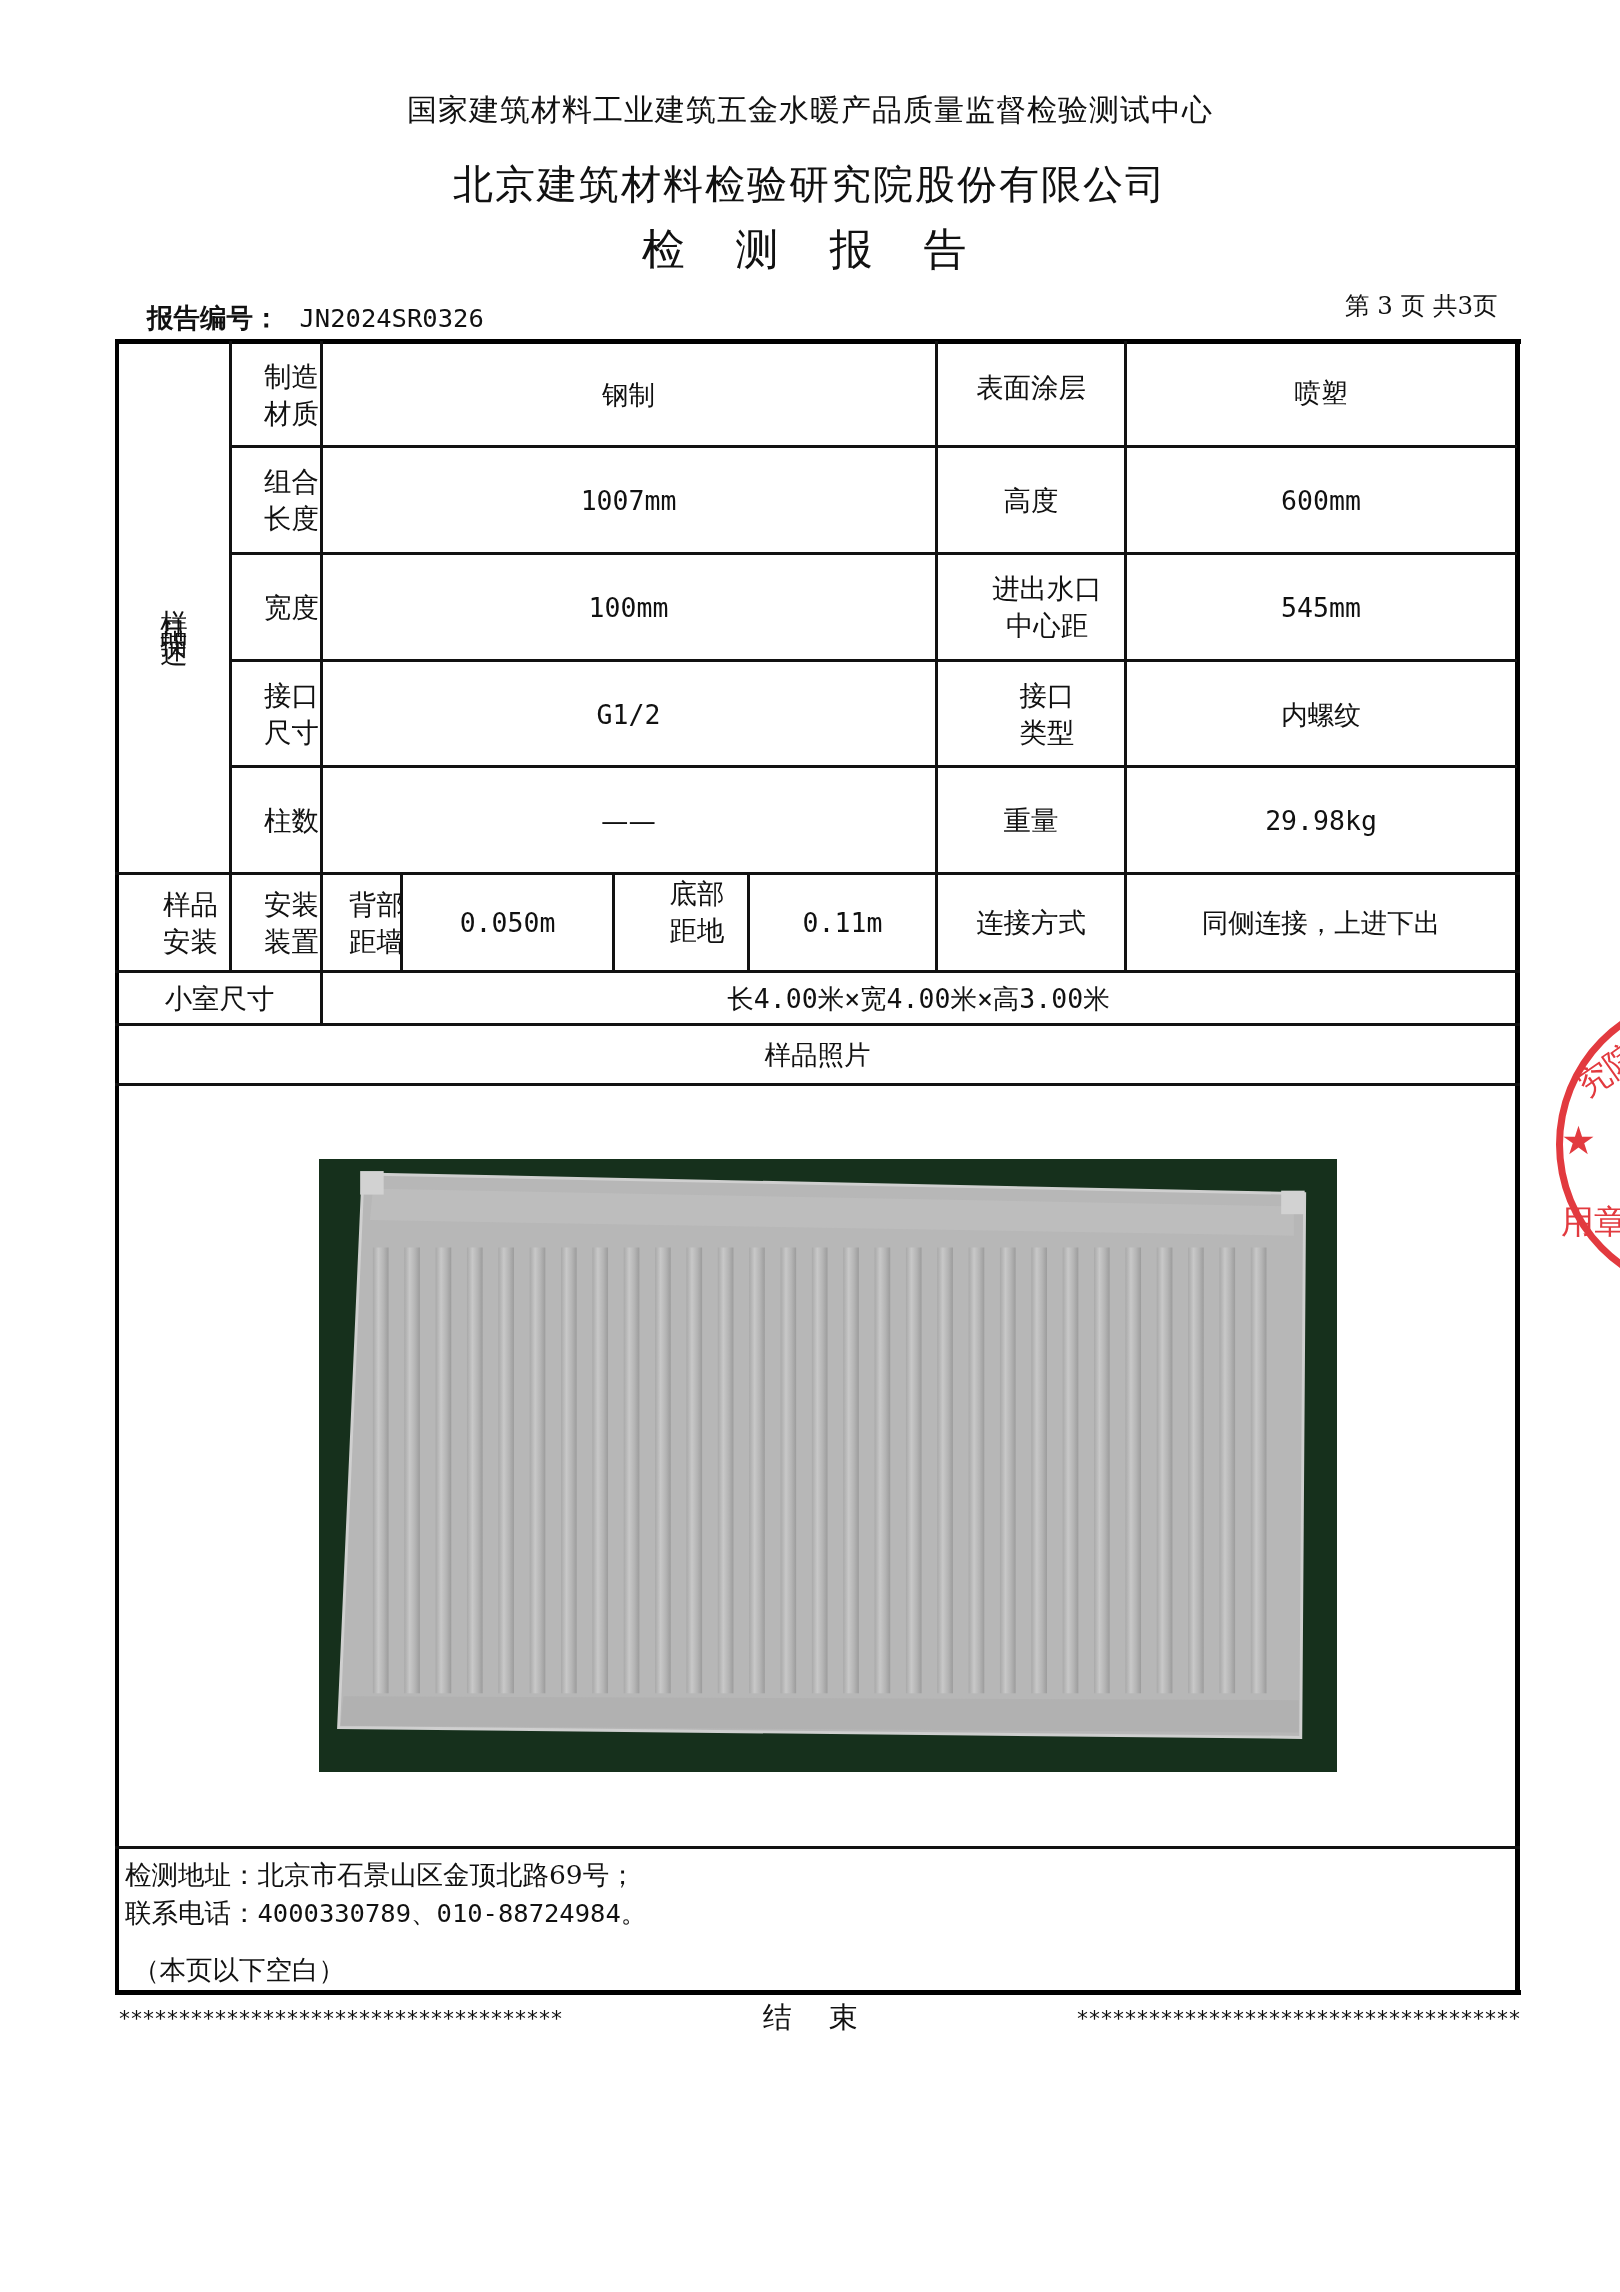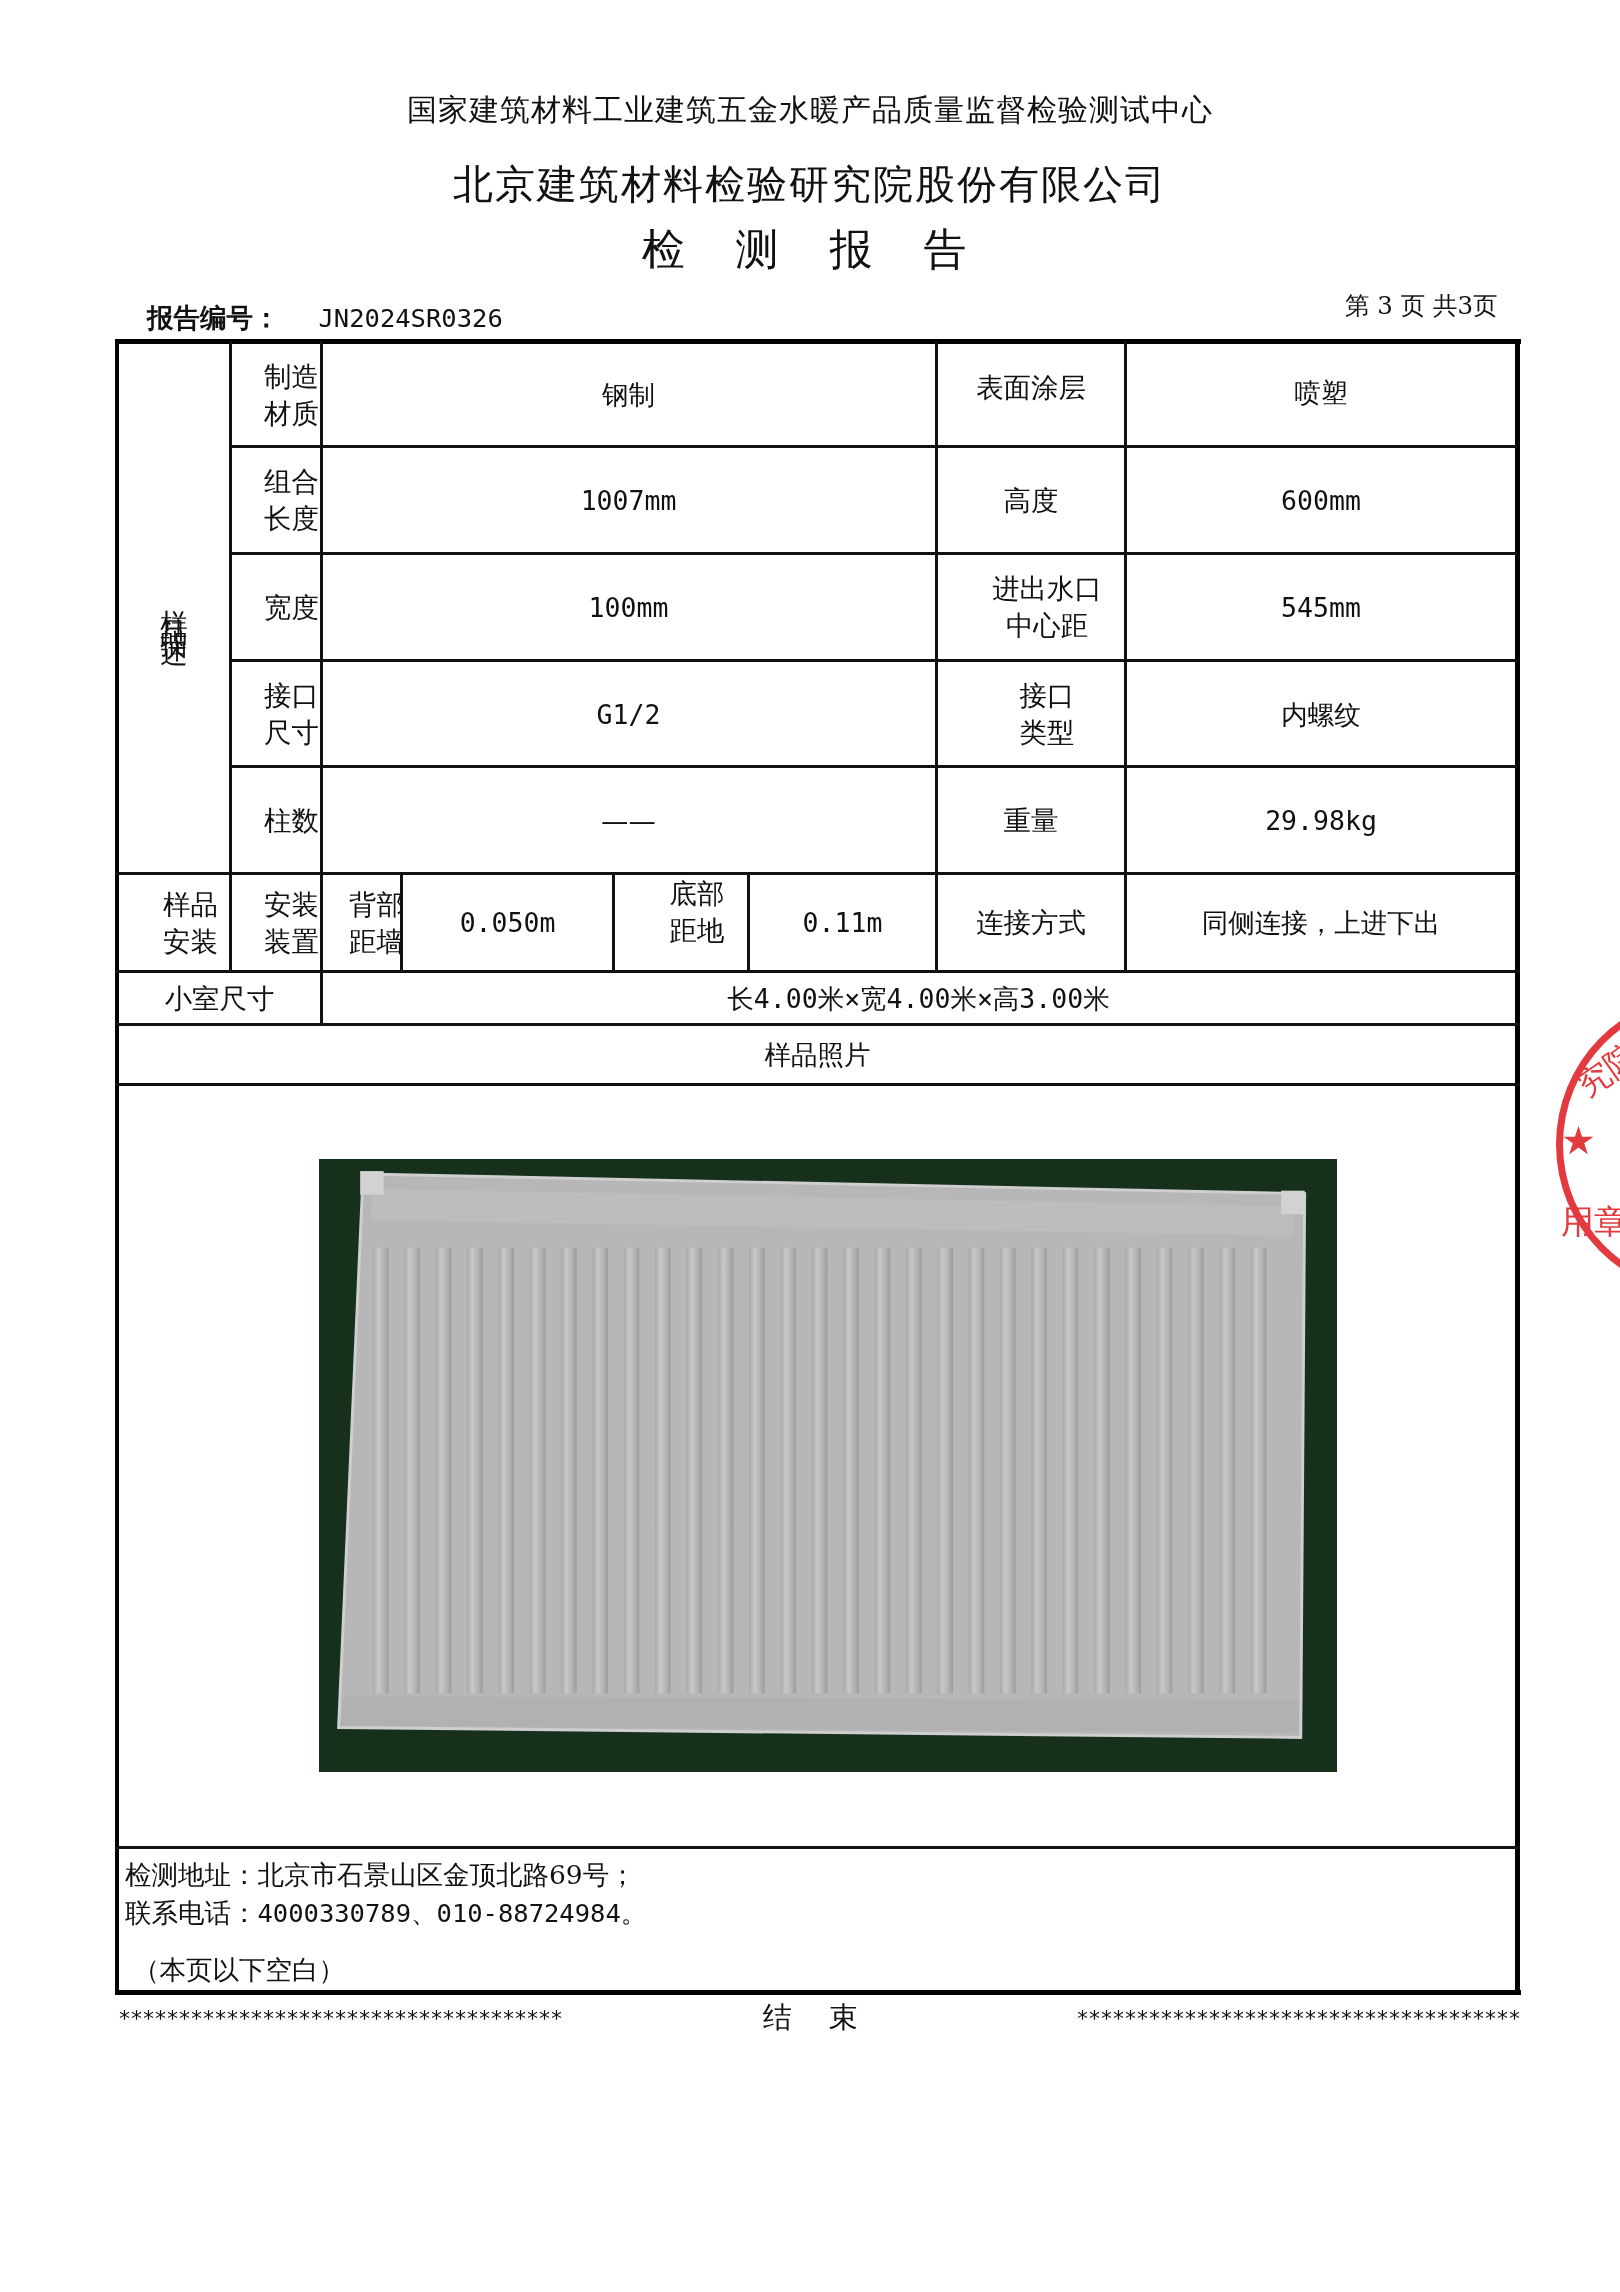--- a/index.html
+++ b/index.html
@@ -3,21 +3,21 @@
 <meta charset="utf-8">
 <style>
   html, body { margin: 0; padding: 0; background: #ffffff; }
   body { width: 1620px; height: 2293px; position: relative; overflow: hidden;
          font-family: "DejaVu Sans", "Liberation Sans", sans-serif; color: #111; }
   .abs { position: absolute; }
   .title1 { left: 0; width: 1620px; top: 90px; text-align: center; font-size: 30px; letter-spacing: 1px; color: #111; }
   .title2 { left: 0; width: 1620px; top: 157px; text-align: center; font-size: 40px; letter-spacing: 2px; color: #111; }
   .title3 { left: 0; width: 1620px; top: 221px; text-align: center; font-size: 43px; word-spacing: 13.7px; letter-spacing: 11.8px; color: #111; }
   .report-no { left: 147px; top: 300px; font-size: 26.5px; font-weight: bold; }
-  .report-no .num { font-weight: normal; font-family: "DejaVu Sans Mono", "Liberation Mono", monospace; font-size: 25.5px; margin-left: 39px; letter-spacing: 0px; }
+  .report-no .num { font-weight: normal; font-family: "DejaVu Sans Mono", "Liberation Mono", monospace; font-size: 25.5px; margin-left: 20px; letter-spacing: 0px; }
   .page-info { left: 1345px; top: 289px; font-size: 24.5px; font-family: "DejaVu Serif", "Liberation Serif", serif; }
 
   
   .hline { position: absolute; background: #111; height: 2.9px; }
   .vline { position: absolute; background: #111; width: 2.9px; }
   .thick { background: #000; }
 
   .cell { position: absolute; display: flex; align-items: center; justify-content: center;
           text-align: center; font-size: 27.4px; line-height: 37px; color: #111; }
   .cell.val { font-family: "DejaVu Sans Mono", "Liberation Mono", monospace; font-size: 26.5px; }

